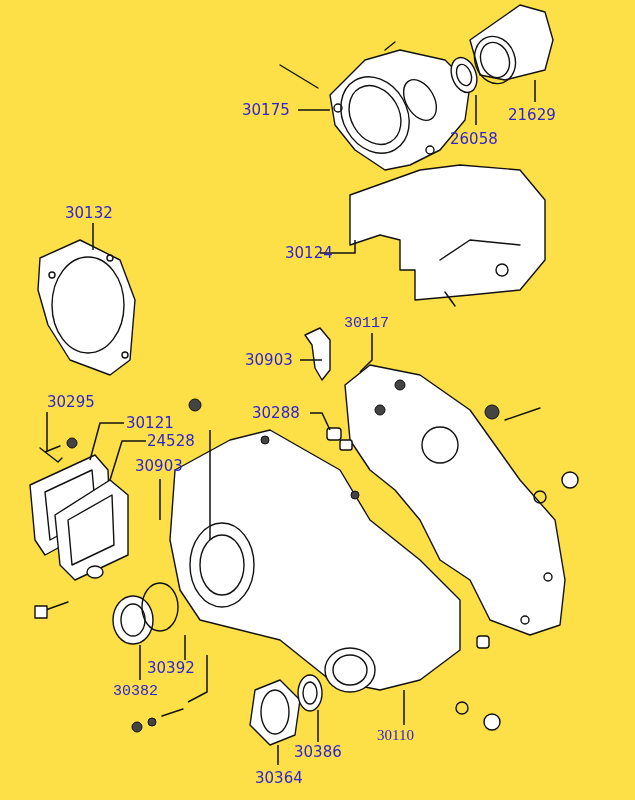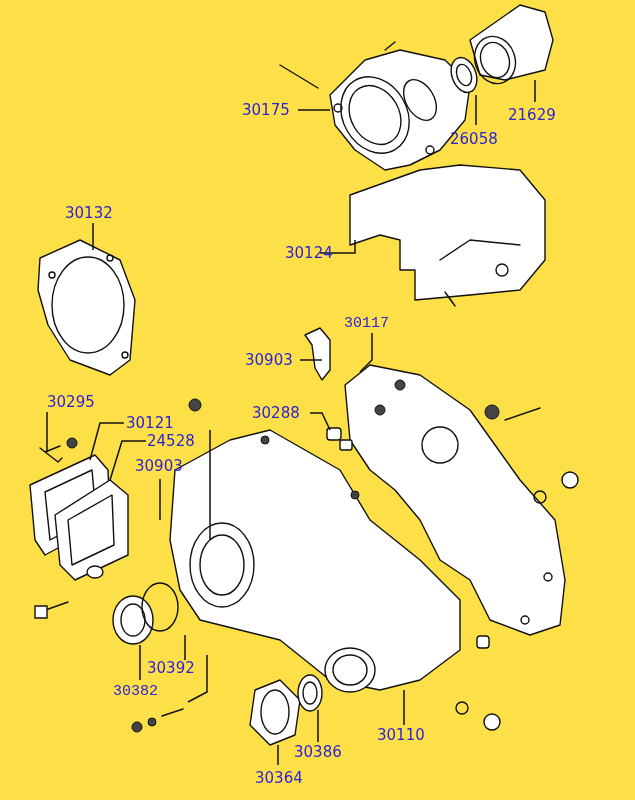--- a/index.html
+++ b/index.html
@@ -150,14 +150,14 @@
   <span class="lbl" style="left: 245px; top: 353px; color: rgb(47, 35, 214);">30903</span>
   <span class="lbl" style="left: 252px; top: 406px; color: rgb(47, 35, 214);">30288</span>
   <span class="lbl" style="left: 27px; top: 395px; color: rgb(47, 35, 214); margin-left: 20px;">30295</span>
   <span class="lbl" style="left: 126px; top: 416px; color: rgb(47, 35, 214);">30121</span>
   <span class="lbl" style="left: 147px; top: 434px; color: rgb(47, 35, 214);">24528</span>
   <span class="lbl" style="left: 135px; top: 459px; color: rgb(47, 35, 214);">30903</span>
   <span class="lbl" style="left: 147px; top: 661px; color: rgb(47, 35, 214);">30392</span>
   <span class="lbl" style="left: 113px; top: 684px; color: rgb(47, 35, 214); font-family: Liberation Mono, monospace;">30382</span>
   <span class="lbl" style="left: 294px; top: 745px; color: rgb(47, 35, 214);">30386</span>
   <span class="lbl" style="left: 255px; top: 771px; color: rgb(47, 35, 214);">30364</span>
-  <span class="lbl" style="left: 377px; top: 728px; color: rgb(47, 35, 214);">30110</span>
+  <span class="lbl" style="left: 377px; top: 728px; color: rgb(47, 35, 214); font-family: Liberation Serif, serif;">30110</span>
 </div>
 
 </body></html>

